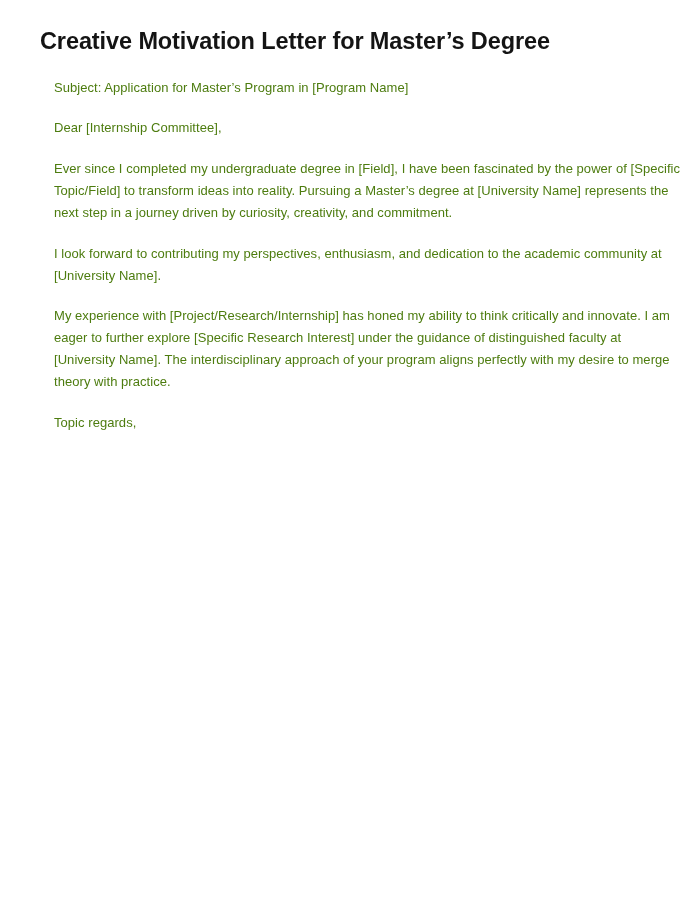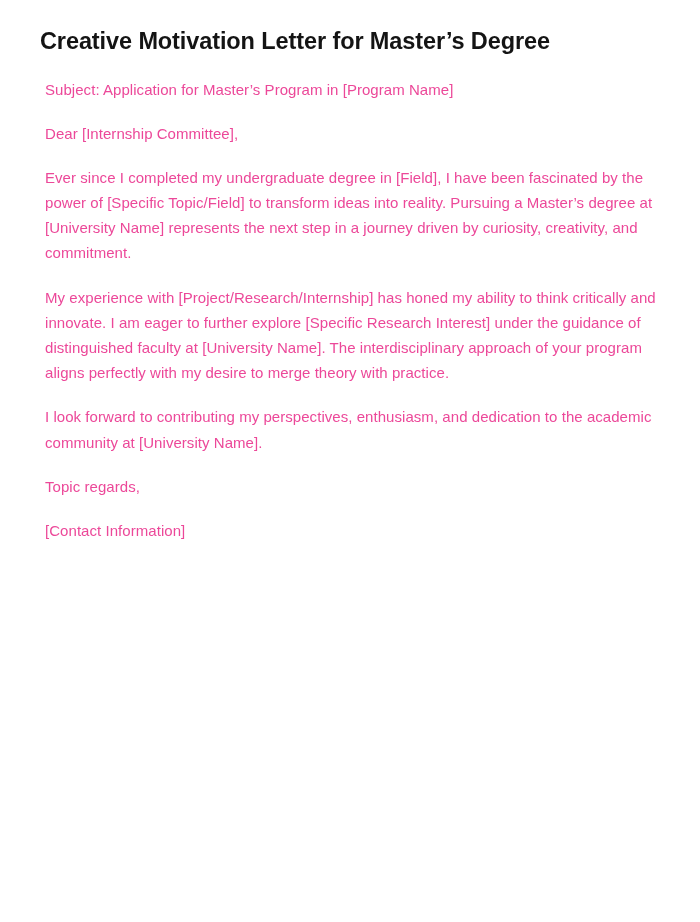--- a/index.html
+++ b/index.html
@@ -23,32 +23,31 @@
   }
   .doc-title {
     font-size: 23.5px;
     font-weight: bold;
     line-height: 1.3;
     letter-spacing: -0.1px;
     color: #141414;
     margin: 0 0 20px 0;
   }
   .para {
-    font-size: 15px;
+    font-size: 13px;
     line-height: 1.68;
-    color: #ec4899;
-    margin: 0 0 19px 5px;
+    color: #4d7c0f;
+    margin: 0 0 19px 14px;
     letter-spacing: 0.05px;
   }
 </style>
 </head>
 <body>
 
 <div class="page">
   <h1 class="doc-title">Creative Motivation Letter for Master’s Degree</h1>
   <p class="para">Subject: Application for Master’s Program in [Program Name]</p>
   <p class="para">Dear [Internship Committee],</p>
   <p class="para">Ever since I completed my undergraduate degree in [Field], I have been fascinated by the power of [Specific Topic/Field] to transform ideas into reality. Pursuing a Master’s degree at [University Name] represents the next step in a journey driven by curiosity, creativity, and commitment.</p>
+  <p class="para">I look forward to contributing my perspectives, enthusiasm, and dedication to the academic community at [University Name].</p>
   <p class="para">My experience with [Project/Research/Internship] has honed my ability to think critically and innovate. I am eager to further explore [Specific Research Interest] under the guidance of distinguished faculty at [University Name]. The interdisciplinary approach of your program aligns perfectly with my desire to merge theory with practice.</p>
-  <p class="para">I look forward to contributing my perspectives, enthusiasm, and dedication to the academic community at [University Name].</p>
   <p class="para">Topic regards,</p>
-  <p class="para">[Contact Information]</p>
 </div>
 
 </body></html>

